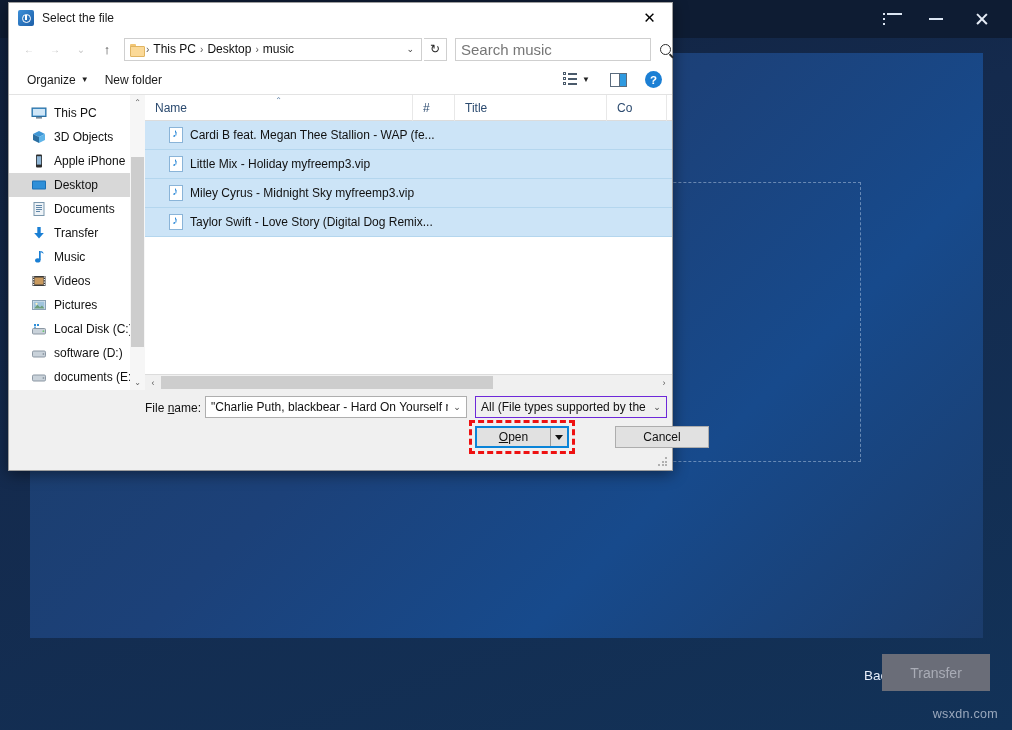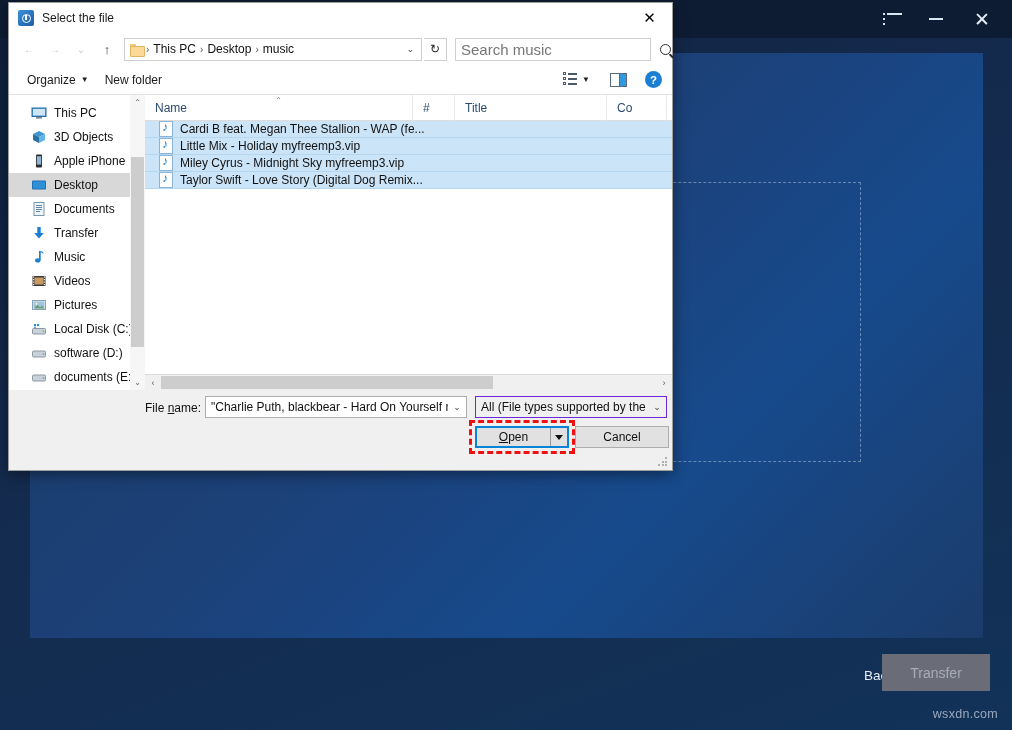--- a/index.html
+++ b/index.html
@@ -216,21 +216,21 @@
     font-size: 12px; color: #2b4a6f; padding-left: 10px; height: 26px;
     display: flex; align-items: center; border-right: 1px solid #e8e8e8;
     cursor: pointer; flex: none; position: relative;
   }
   .sort-caret {
     position: absolute; left: 50%; top: 1px; font-size: 8px; color: #5a7ea5;
     transform: translateX(-50%);
   }
   .rows { flex: 1; overflow: hidden; background: #fff; }
   .frow {
-    height: 17px; display: flex; align-items: center; padding-left: 14px;
+    height: 29px; display: flex; align-items: center; padding-left: 24px;
     gap: 7px; font-size: 12px; color: #111; cursor: pointer;
     background: #cce4f7; border-bottom: 1px solid #b4d6ee;
   }
   .mnote {
     width: 14px; height: 16px; flex: none; position: relative;
     background: #fff; border: 1px solid #8ab4d8;
   }
   .mnote::after {
     content: "\266A"; position: absolute; left: 2px; top: -2px;
     font-size: 12px; color: #1a7fd4;
@@ -266,21 +266,21 @@
   }
   .ft-box {
     position: absolute; left: 466px; top: 6px; width: 192px; height: 22px;
     background: #f0f0f0; border: 1px solid #6d28d9; display: flex;
     align-items: center; padding-left: 5px; font-size: 12px; color: #111;
     cursor: pointer; overflow: hidden; white-space: nowrap;
   }
   .btn {
     position: absolute; top: 36px; height: 22px; width: 94px;
     background: #e1e1e1; border: 1px solid #adadad; font-size: 12px;
-    color: #111; font-family: inherit; cursor: pointer;
+    color: #111; font-family: inherit; cursor: pointer; margin-left: 40px;
   }
   .open-wrap {
     position: absolute; left: 466px; top: 36px; width: 94px; height: 22px;
     display: flex; border: 2px solid #0a84d8; background: #e1e1e1;
   }
   .open-btn {
     flex: 1; background: transparent; border: none; font-size: 12px;
     color: #111; font-family: inherit; cursor: pointer; display:flex;
     align-items:center; justify-content:center;
   }

